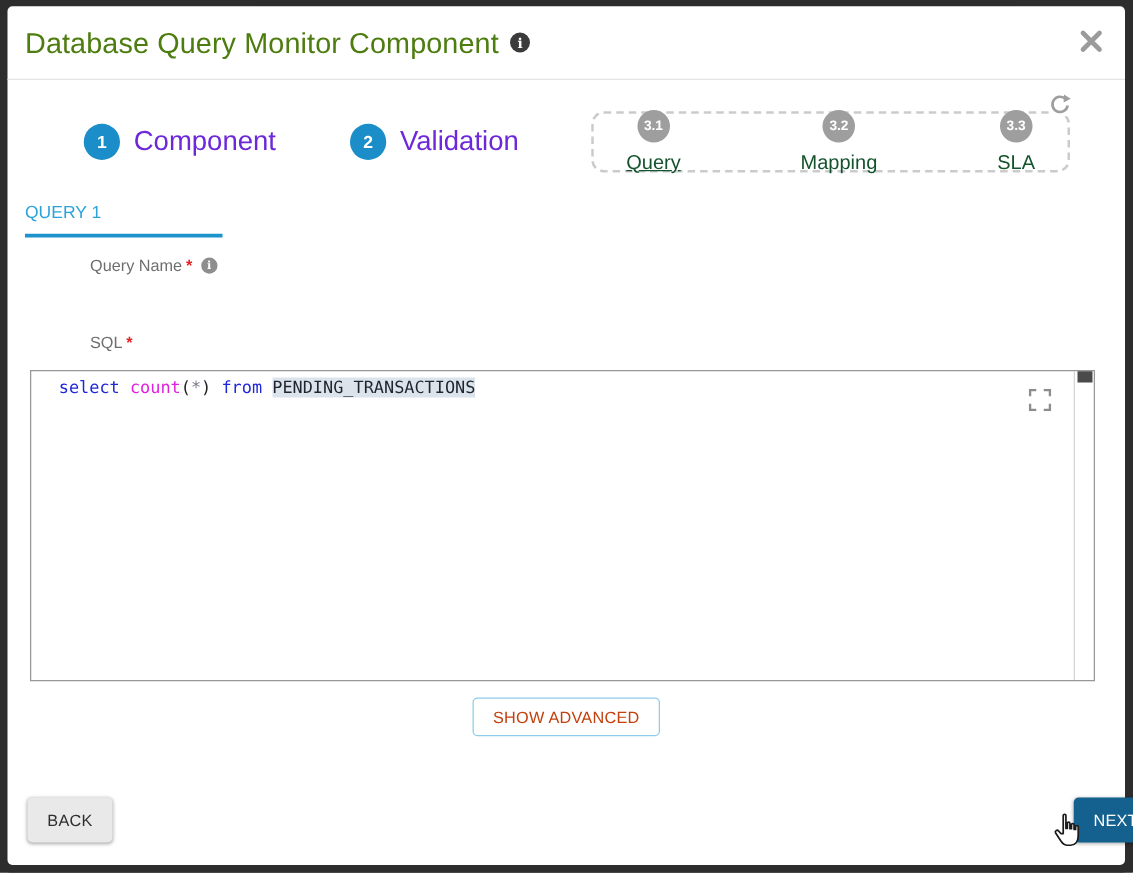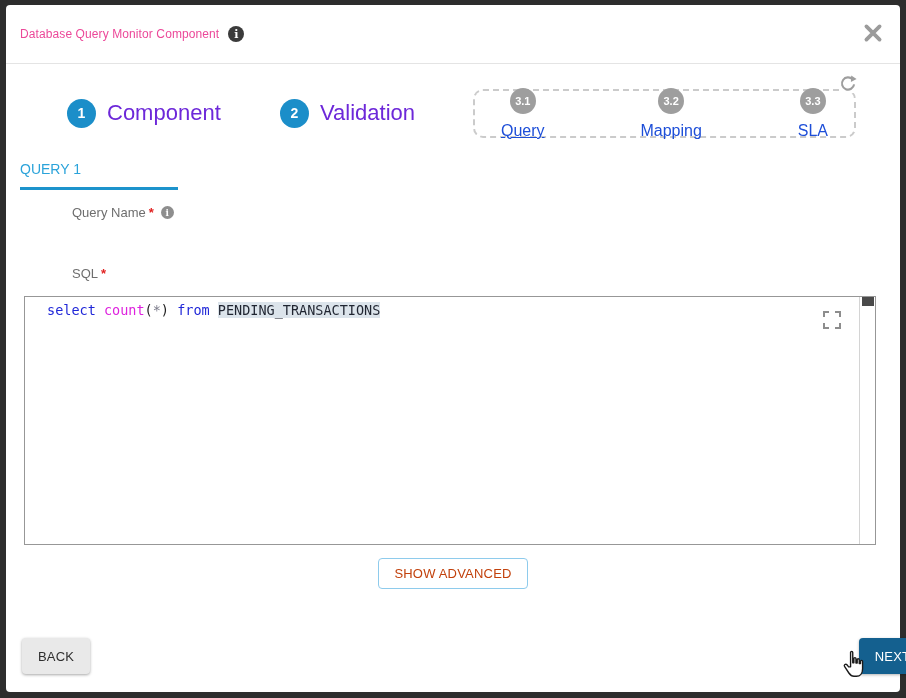--- a/index.html
+++ b/index.html
@@ -4,39 +4,39 @@
 <style>
   html,body{margin:0;padding:0;width:906px;height:698px;overflow:hidden;
     font-family:"Liberation Sans",sans-serif;background:#2d2d2d;}
   .frame{position:absolute;inset:0;background:#2d2d2d;border-radius:8px;}
   .modal{position:absolute;left:6px;top:5px;width:894px;height:687px;
     background:#fff;border-radius:4px;}
 
   
   .header{position:absolute;left:0;top:0;width:100%;height:59px;
     border-bottom:1px solid #e4e4e4;display:flex;align-items:center;box-sizing:border-box;}
-  .title{margin-left:14px;font-size:12px;color:#ec4899;font-weight:500;letter-spacing:.1px;}
+  .title{margin-left:14px;font-size:23px;color:#4d7c0f;font-weight:500;letter-spacing:.1px;}
   .info-badge{display:inline-flex;align-items:center;justify-content:center;
     width:16px;height:16px;border-radius:50%;background:#3b3b3b;color:#fff;
     font-family:"DejaVu Serif",serif;font-size:11px;font-weight:bold;margin-left:9px;}
   .close-btn{position:absolute;right:16px;top:17px;width:22px;height:22px;cursor:pointer;}
 
   
   .step{position:absolute;top:83px;height:50px;display:flex;align-items:center;gap:11px;cursor:pointer;}
   .step-1{left:61px;} .step-2{left:274px;}
   .step-circle{width:29px;height:29px;border-radius:50%;background:#1b8ec9;color:#fff;
     font-size:14px;font-weight:bold;display:flex;align-items:center;justify-content:center;}
   .step-label{font-size:22px;color:#6d28d9;}
   .substeps{position:absolute;left:467px;top:84px;width:383px;height:49px;box-sizing:border-box;
     border:2px dashed #cbcbcb;border-radius:10px;display:flex;align-items:center;
     justify-content:space-between;padding:0 26px;}
   .substep{display:flex;align-items:center;gap:8px;flex-direction:column;}
   .substep-circle{width:26px;height:26px;border-radius:50%;background:#9e9e9e;color:#fff;
     font-size:11px;font-weight:bold;display:flex;align-items:center;justify-content:center;}
-  .substep-label{font-size:16px;color:#1d4ed8;}
+  .substep-label{font-size:16px;color:#14532d;}
   .substep-label.link{text-decoration:underline;}
   .refresh{position:absolute;left:833px;top:70px;width:18px;height:18px;cursor:pointer;background:#fff;}
 
   
   .tab{position:absolute;left:14px;top:147px;width:158px;height:35px;text-align:left;
     line-height:35px;font-size:14px;color:#2ba3da;cursor:pointer;border-bottom:3px solid #1d93cc;box-sizing:content-box;}
 
   
   .field-label{position:absolute;left:18px;display:flex;align-items:center;gap:2px;
     font-size:13px;color:#6e6e6e;margin-left:48px;}

